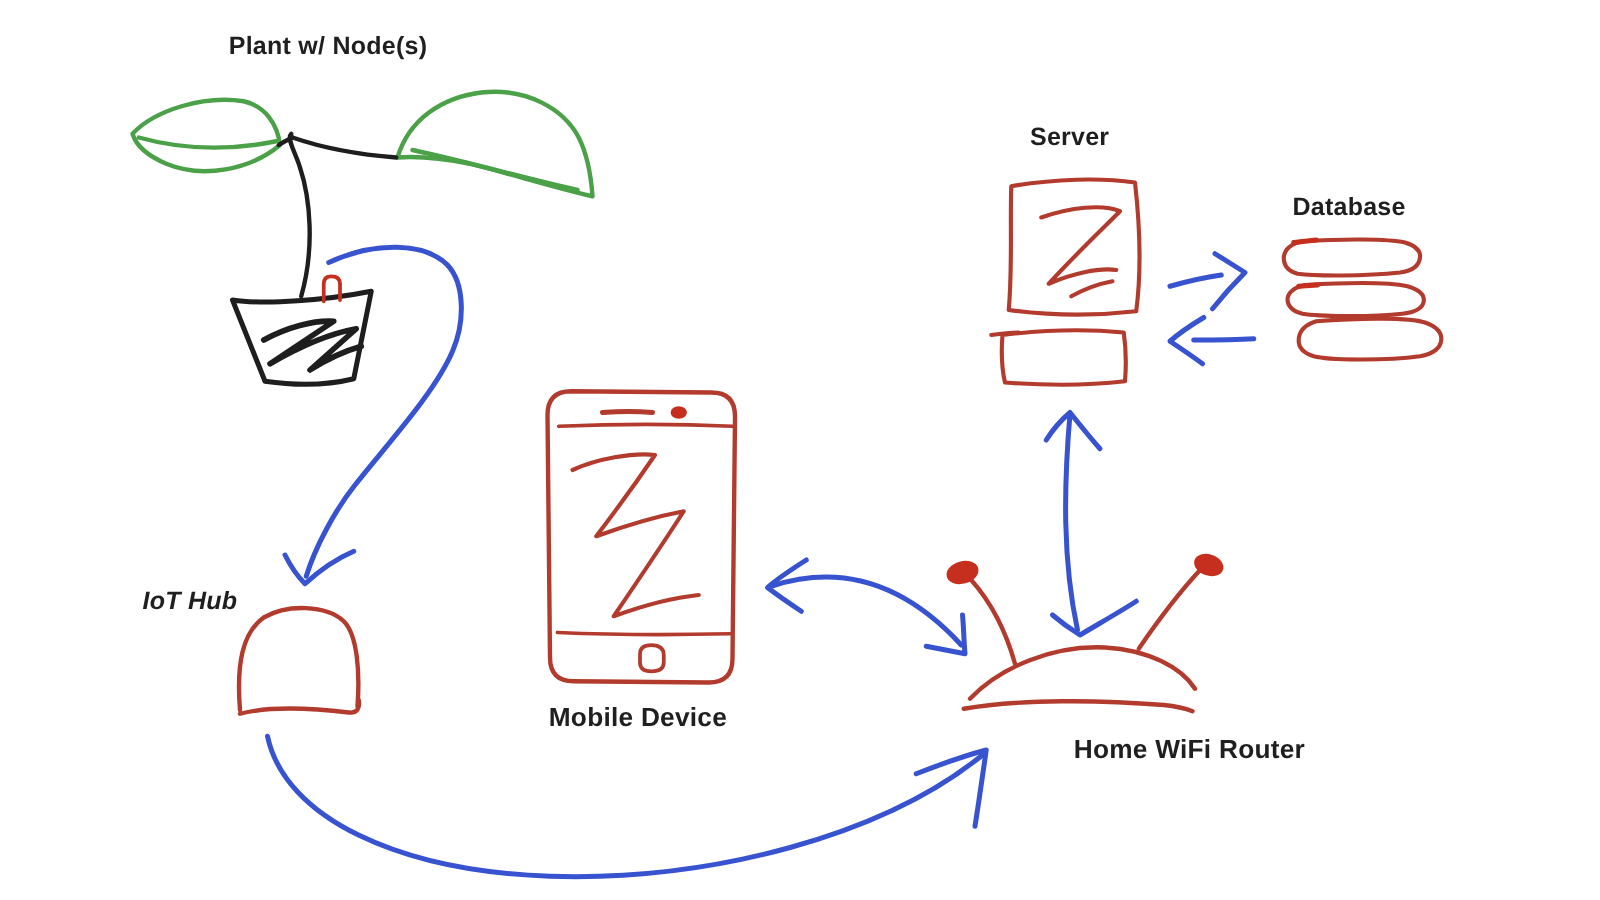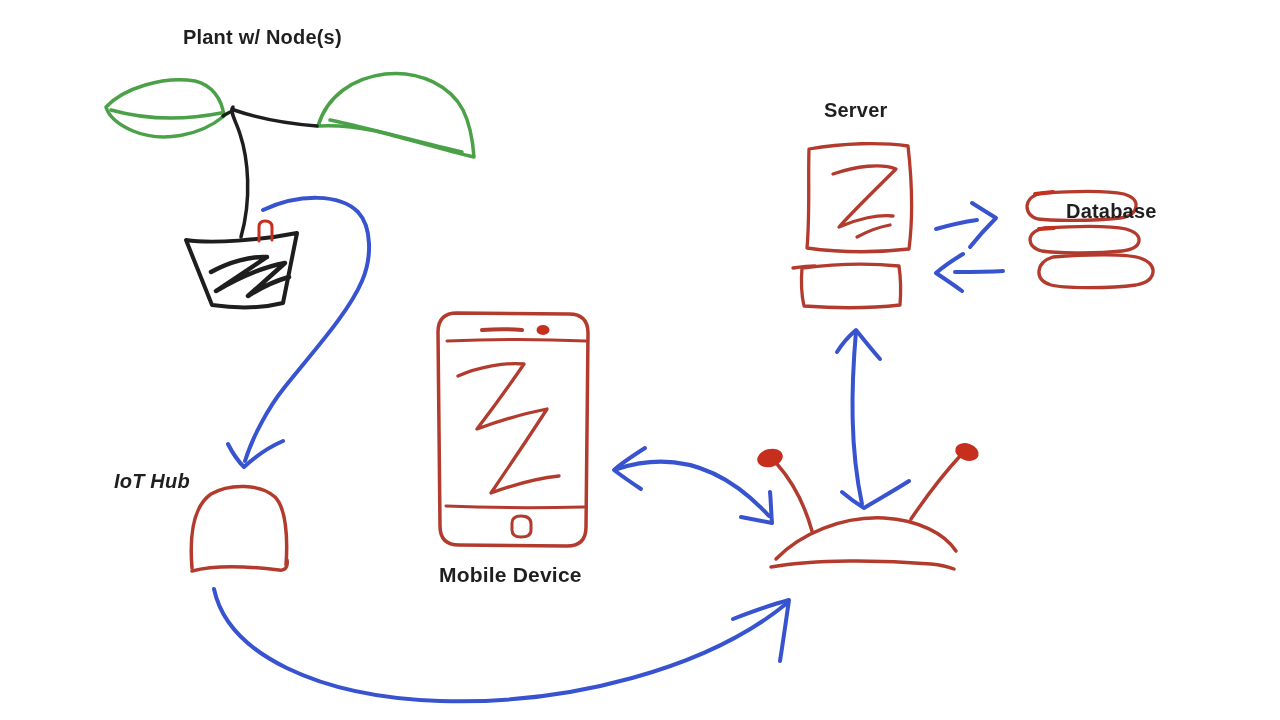--- a/index.html
+++ b/index.html
@@ -112,17 +112,18 @@
 
       <g>
         <path d="M 1003 271 C 987 272 971 272 955 272"></path>
         <path d="M 963 254 C 953 260 944 266 936 273 C 945 279 954 285 962 291"></path>
       </g>
     </g>
   </svg>
 
   <div class="lbl" style="left:183px;top:26px;">Plant w/ Node(s)</div>
   <div class="lbl" style="left:824px;top:99px;text-align:center;">Server</div>
-  <div class="lbl" style="left:1066px;top:155px;margin-top:45px;">Database</div>
+  <div class="lbl" style="left:1034px;top:155px;">Database</div>
   <div class="lbl" style="left:114px;top:470px;font-style:italic;">IoT Hub</div>
   <div class="lbl lbl-lg" style="left:439px;top:563px;text-align:right;">Mobile Device</div>
+  <div class="lbl lbl-lg" style="left:859px;top:588px;">Home WiFi Router</div>
 
 </div>
 
 </body></html>

